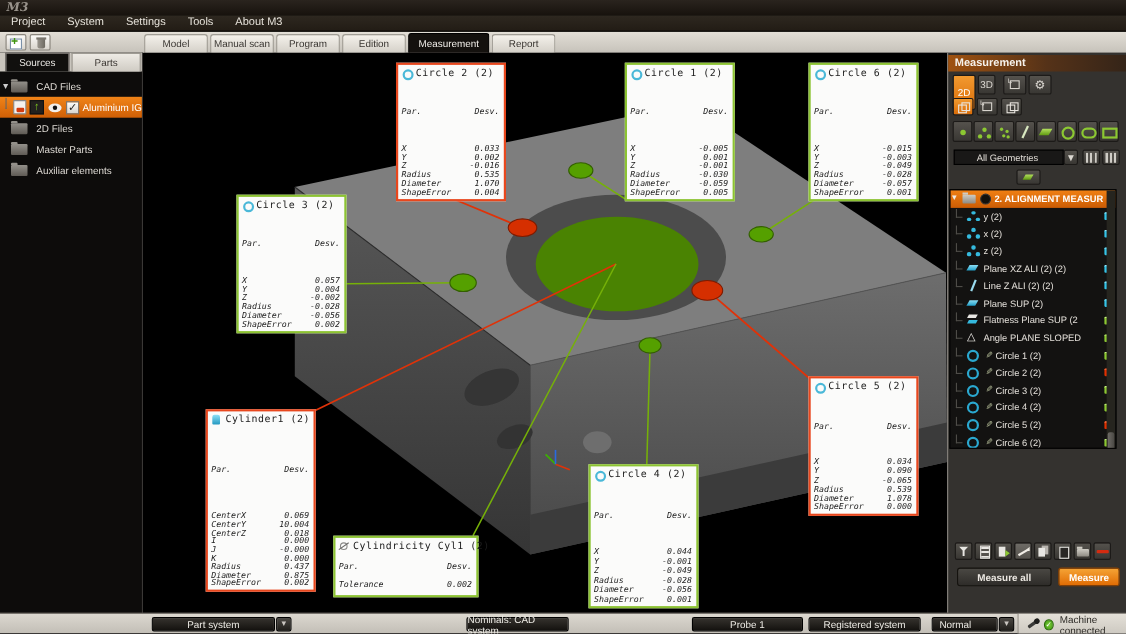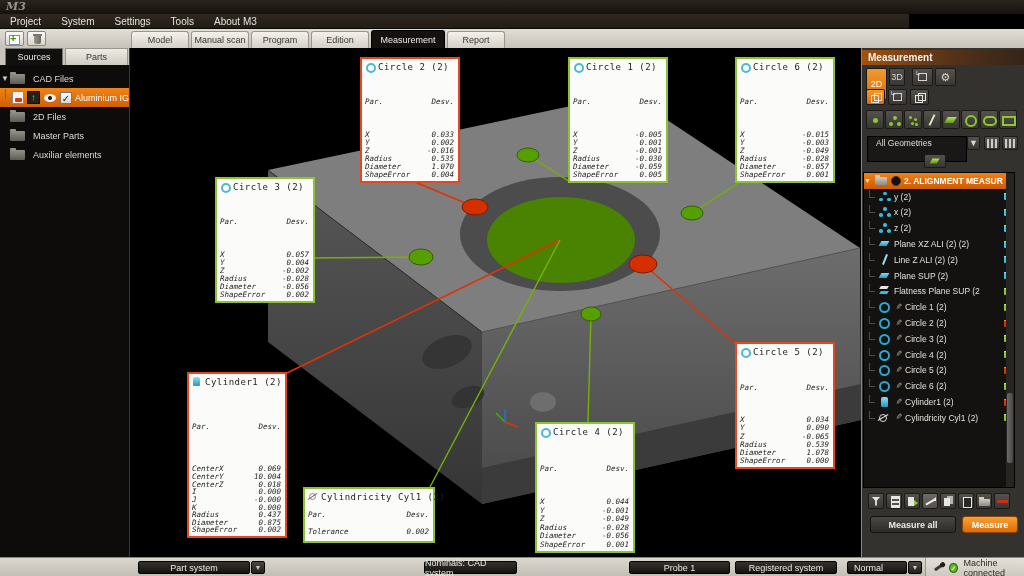--- a/index.html
+++ b/index.html
@@ -5,23 +5,23 @@
   * { margin:0; padding:0; box-sizing:border-box; }
   html,body { width:1024px; height:576px; overflow:hidden; background:#000;
     font-family:"Liberation Sans", sans-serif; }
   #app { position:relative; width:1024px; height:576px; background:#000; }
 
   
   .titlebar { position:absolute; left:0; top:0; width:1024px; height:14px;
     background:linear-gradient(#2a241e,#17120d); }
   .logo { position:absolute; left:6px; top:0px; color:#9a948c; font-size:11px;
     font-style:italic; font-weight:bold; font-family:"DejaVu Serif", serif; }
-  .menubar { position:absolute; left:0; top:14px; width:909px; height:15px;
+  .menubar { position:absolute; left:0; top:14px; width:1024px; height:15px;
     background:linear-gradient(#2e2820,#221c15); border-bottom:1px solid #0a0805;
-    display:flex; align-items:center; }
+    display:flex; align-items:flex-end; }
   .menu-item { color:#e6e2da; font-size:10px; padding:0 10px; height:15px;
     line-height:15px; cursor:default; }
   .toolstrip { position:absolute; left:0; top:29px; width:1024px; height:19px;
     background:linear-gradient(#e2ded6,#c6c2ba); }
   .tool-btn { position:absolute; top:2px; width:19px; height:15px;
     background:linear-gradient(#fbfaf8,#d8d4cc); border:1px solid #8a867e;
     border-radius:2px; }
   .tb-new::after { content:"+"; position:absolute; left:4px; top:0px; color:#3f9410;
     font-weight:bold; font-size:11px; }
   .tb-new::before { content:""; position:absolute; left:3px; top:3px; width:9px; height:8px;
@@ -135,28 +135,28 @@
     background:#d8e8c0; transform:rotate(25deg); }
   .g-plane::before { content:""; position:absolute; left:1px; top:3px; width:9px; height:6px;
     background:linear-gradient(#b4e060,#5f9a10); transform:skewX(-30deg); }
   .g-circle::before { content:""; position:absolute; left:1px; top:1px; width:8px; height:8px;
     border:2px solid #8cc832; border-radius:50%; }
   .g-slot::before { content:""; position:absolute; left:0px; top:2px; width:10px; height:6px;
     border:2px solid #8cc832; border-radius:5px; }
   .g-rect::before { content:""; position:absolute; left:0px; top:2px; width:10px; height:6px;
     border:2px solid #8cc832; }
 
-  .geo-select { position:absolute; left:5px; top:88px; width:100px; height:26px;
+  .geo-select { position:absolute; left:5px; top:88px; width:100px; height:14px;
     background:#191817; border:1px solid #000; color:#e0dcd6; font-size:8.5px;
-    line-height:13px; padding-left:8px; cursor:pointer; }
+    line-height:13px; padding-left:20px; cursor:pointer; }
   .geo-select-arrow { position:absolute; left:105px; top:88px; width:13px; height:14px; }
   .grid-ic { position:relative; width:10px; height:9px;
     background:repeating-linear-gradient(90deg,#cfccc6 0 2px,#55524d 2px 4px); }
 
-  .rtree { position:absolute; left:1px; top:124px; width:152px; height:316px;
+  .rtree { position:absolute; left:1px; top:124px; width:152px; height:236px;
     background:#131211; border:1px solid #000; overflow:hidden; }
   .prow { position:relative; height:15.8px; display:flex; align-items:center;
     color:#e4e0da; font-size:8.5px; white-space:nowrap; cursor:pointer; }
   .kind-group { background:linear-gradient(#f08014,#cb5c04); font-weight:bold; color:#fff; }
   .tree-tick { display:inline-block; width:6px; height:8px; flex:0 0 6px;
     border-left:1px solid #4e4c48; border-bottom:1px solid #4e4c48;
     margin:0 3px 6px 5px; }
   .kind-group .tree-tick { visibility:hidden; width:0px; flex:0 0 0; margin:0 0 0 1px; }
   .ar { width:9px; font-size:7px; color:#f0ece6; flex:0 0 9px; }
   .ar-item { visibility:hidden; width:0; flex:0 0 0; }
@@ -845,20 +845,29 @@
             <span class="ar ar-item">▼</span>
             <span class="tree-tick"></span>
             <span class="pic ic-flatness"></span>
 
             <span class="probe-mini pb-no">✎</span>
             <span class="plabel">Flatness Plane SUP (2</span>
             <span class="stsq st-green"></span>
           </div>
 
 
+          <div class="prow kind-item">
+            <span class="ar ar-item">▼</span>
+            <span class="tree-tick"></span>
+            <span class="pic ic-angle"></span>
+
+            <span class="probe-mini pb-no">✎</span>
+            <span class="plabel">Angle PLANE SLOPED</span>
+            <span class="stsq st-green"></span>
+          </div>
 
           <div class="prow kind-item">
             <span class="ar ar-item">▼</span>
             <span class="tree-tick"></span>
             <span class="pic ic-circle"></span>
 
             <span class="probe-mini pb-yes">✎</span>
             <span class="plabel">Circle 1 (2)</span>
             <span class="stsq st-green"></span>
           </div>

